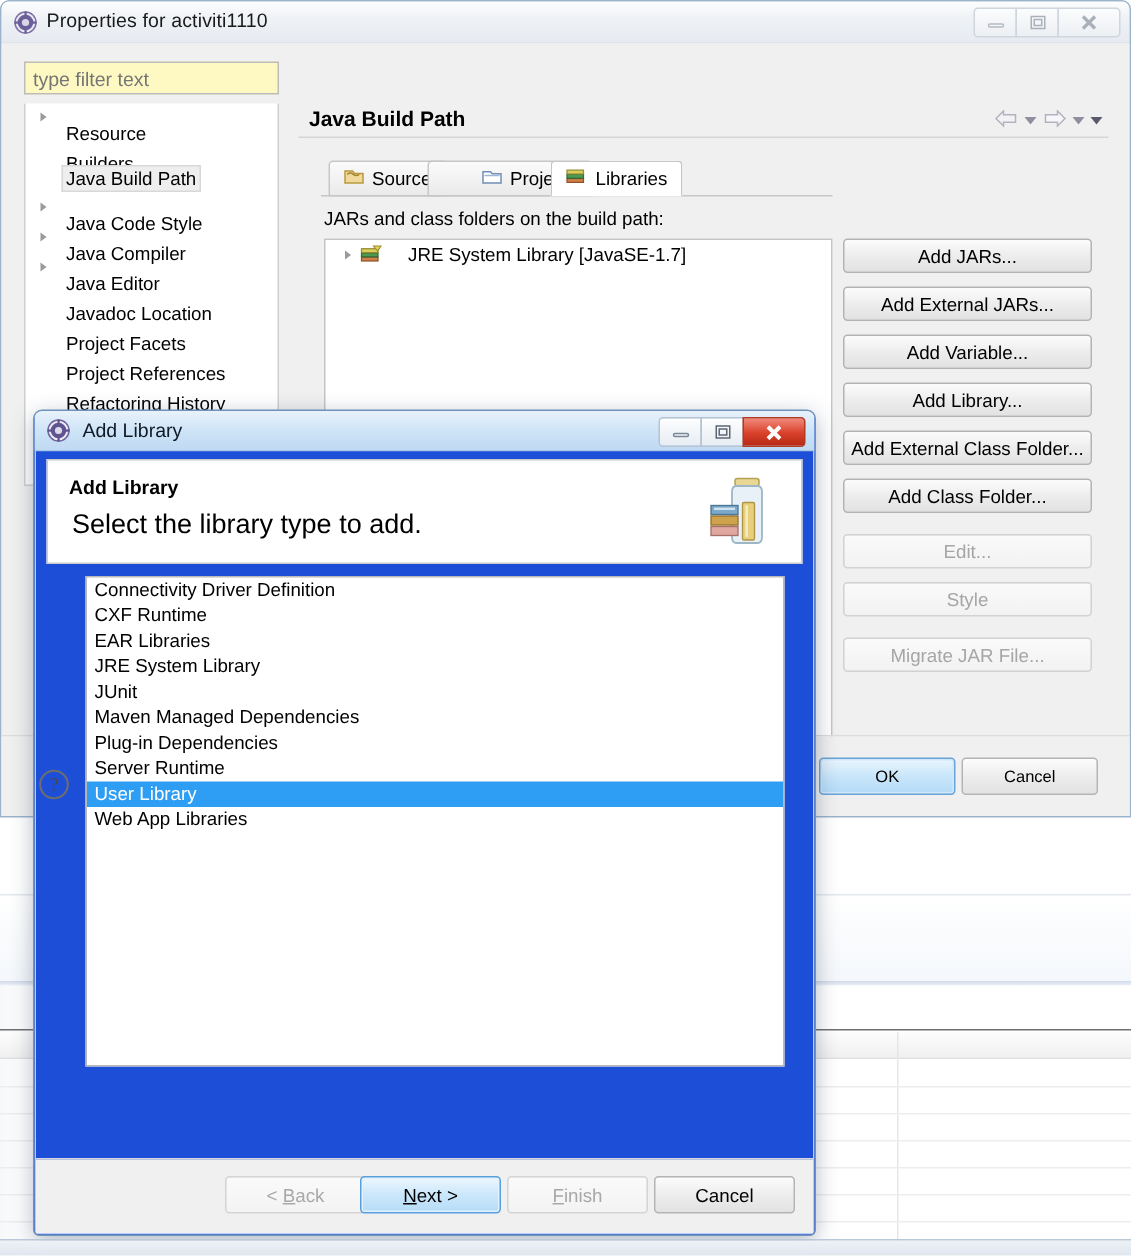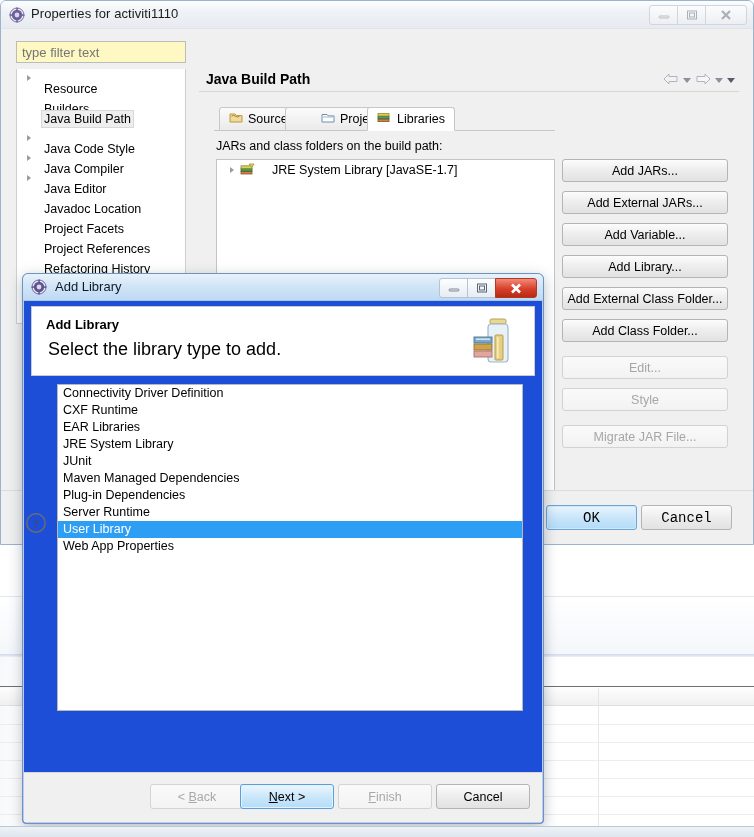--- a/index.html
+++ b/index.html
@@ -149,21 +149,21 @@
   .sbtn.dis { color:#a6a6a6; border-color:#d2d2d2;
               background: linear-gradient(#fafafa,#f2f2f2); }
   .sbtn.gap { margin-top:14px; }
 
   .prop-sep { position:absolute; left:0; top:461px; width:752px; height:1px; background:#dcdcdc; }
   .prop-footer { position:absolute; left:0; top:462px; width:752px; height:53px; background:#f0f0f0; }
   .fbtn {
     position:absolute; height:25px; width:91px;
     border:1px solid #b4b4b4; border-radius:3px;
     background: linear-gradient(#fcfcfc,#ededed 50%,#e2e2e2);
-    font-family:Liberation Mono, monospace; font-size:14px;
+    font-family:Liberation Sans, sans-serif; font-size:11px;
     display:flex; align-items:center; justify-content:center;
   }
   .fbtn.default {
     border:1px solid #6ba4d8;
     background: linear-gradient(#eaf5fd,#c9e6fa 50%,#b3dbf7);
     box-shadow: 0 0 0 1px #cfe8fb inset;
   }
 
   
   #add-library-dialog {
@@ -442,21 +442,21 @@
   <div class="dlg-list">
     <div class="dlg-li">Connectivity Driver Definition</div>
     <div class="dlg-li">CXF Runtime</div>
     <div class="dlg-li">EAR Libraries</div>
     <div class="dlg-li">JRE System Library</div>
     <div class="dlg-li">JUnit</div>
     <div class="dlg-li">Maven Managed Dependencies</div>
     <div class="dlg-li">Plug-in Dependencies</div>
     <div class="dlg-li">Server Runtime</div>
     <div class="dlg-li sel">User Library</div>
-    <div class="dlg-li">Web App Properties</div>
+    <div class="dlg-li">Web App Libraries</div>
   </div>
 
   <div class="dlg-sep"></div>
   <div class="dlg-footer"></div>
 </div>
 
 <span class="help-ico">
   <svg width="22" height="22" viewBox="0 0 22 22">
     <circle cx="11" cy="11" r="9.2" fill="none" stroke="#6d6d6d" stroke-width="1.4"></circle>
     <text x="11" y="15.6" font-family="Liberation Serif, serif" font-size="13" fill="#4a4a4a" text-anchor="middle">?</text>

